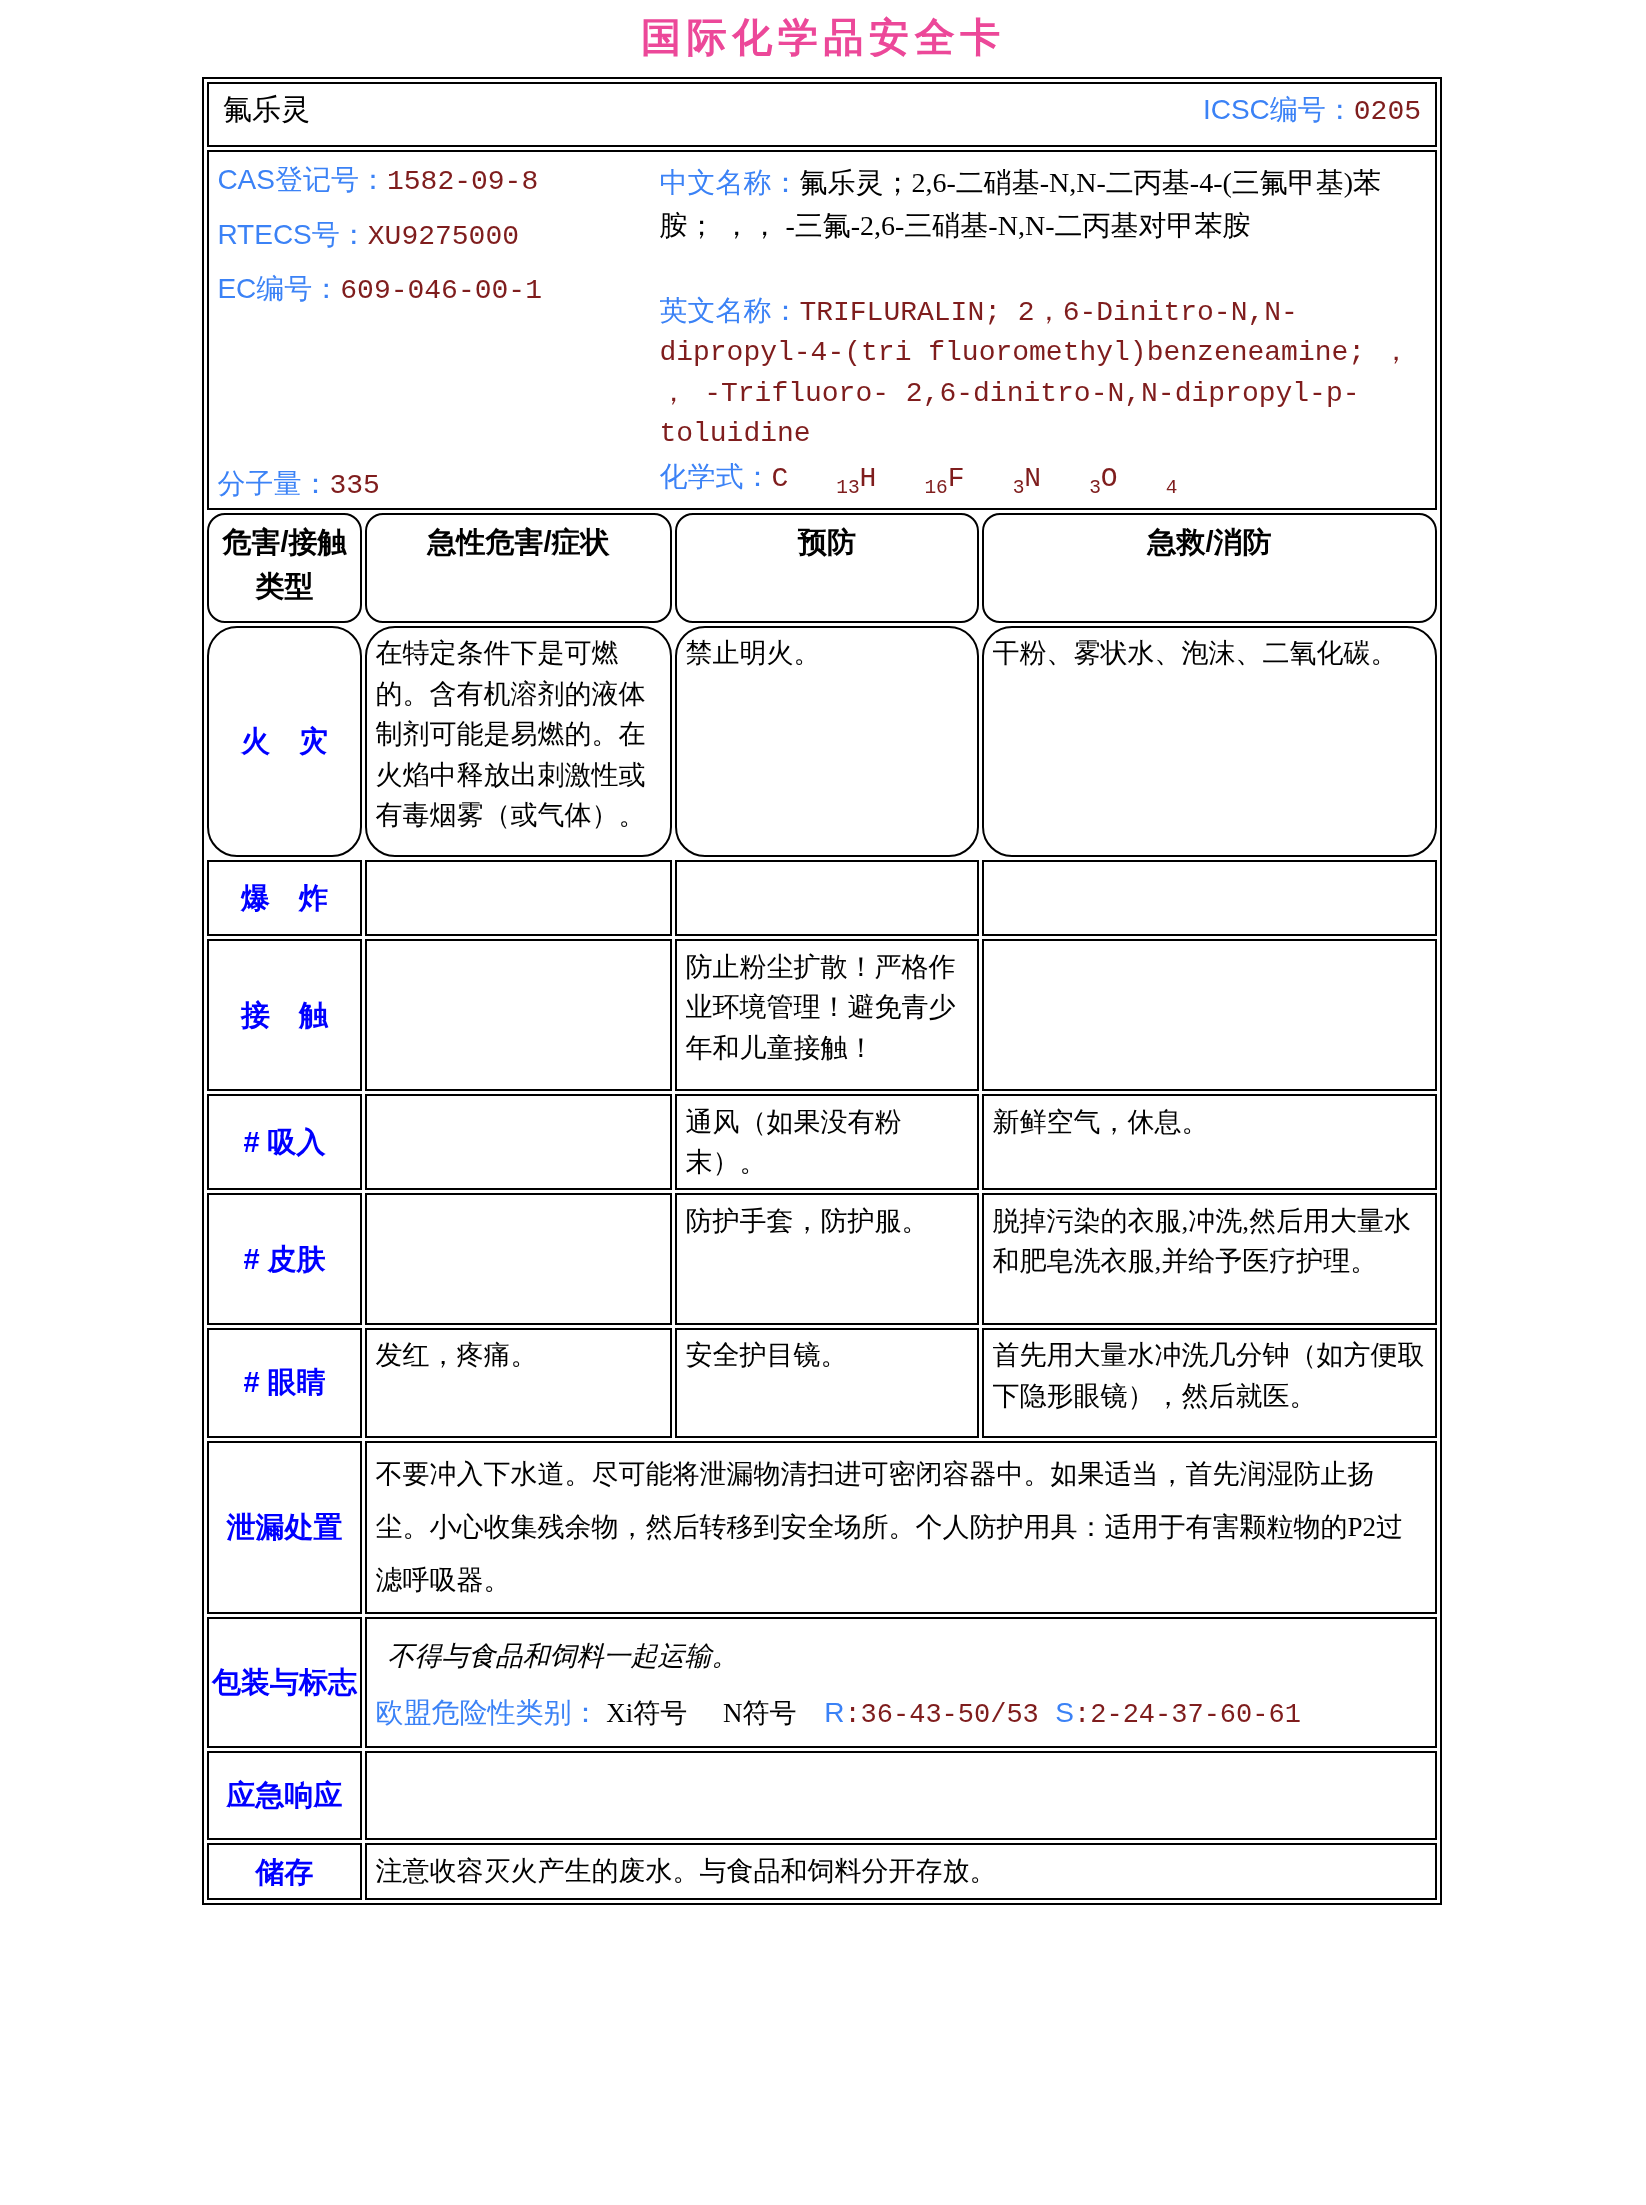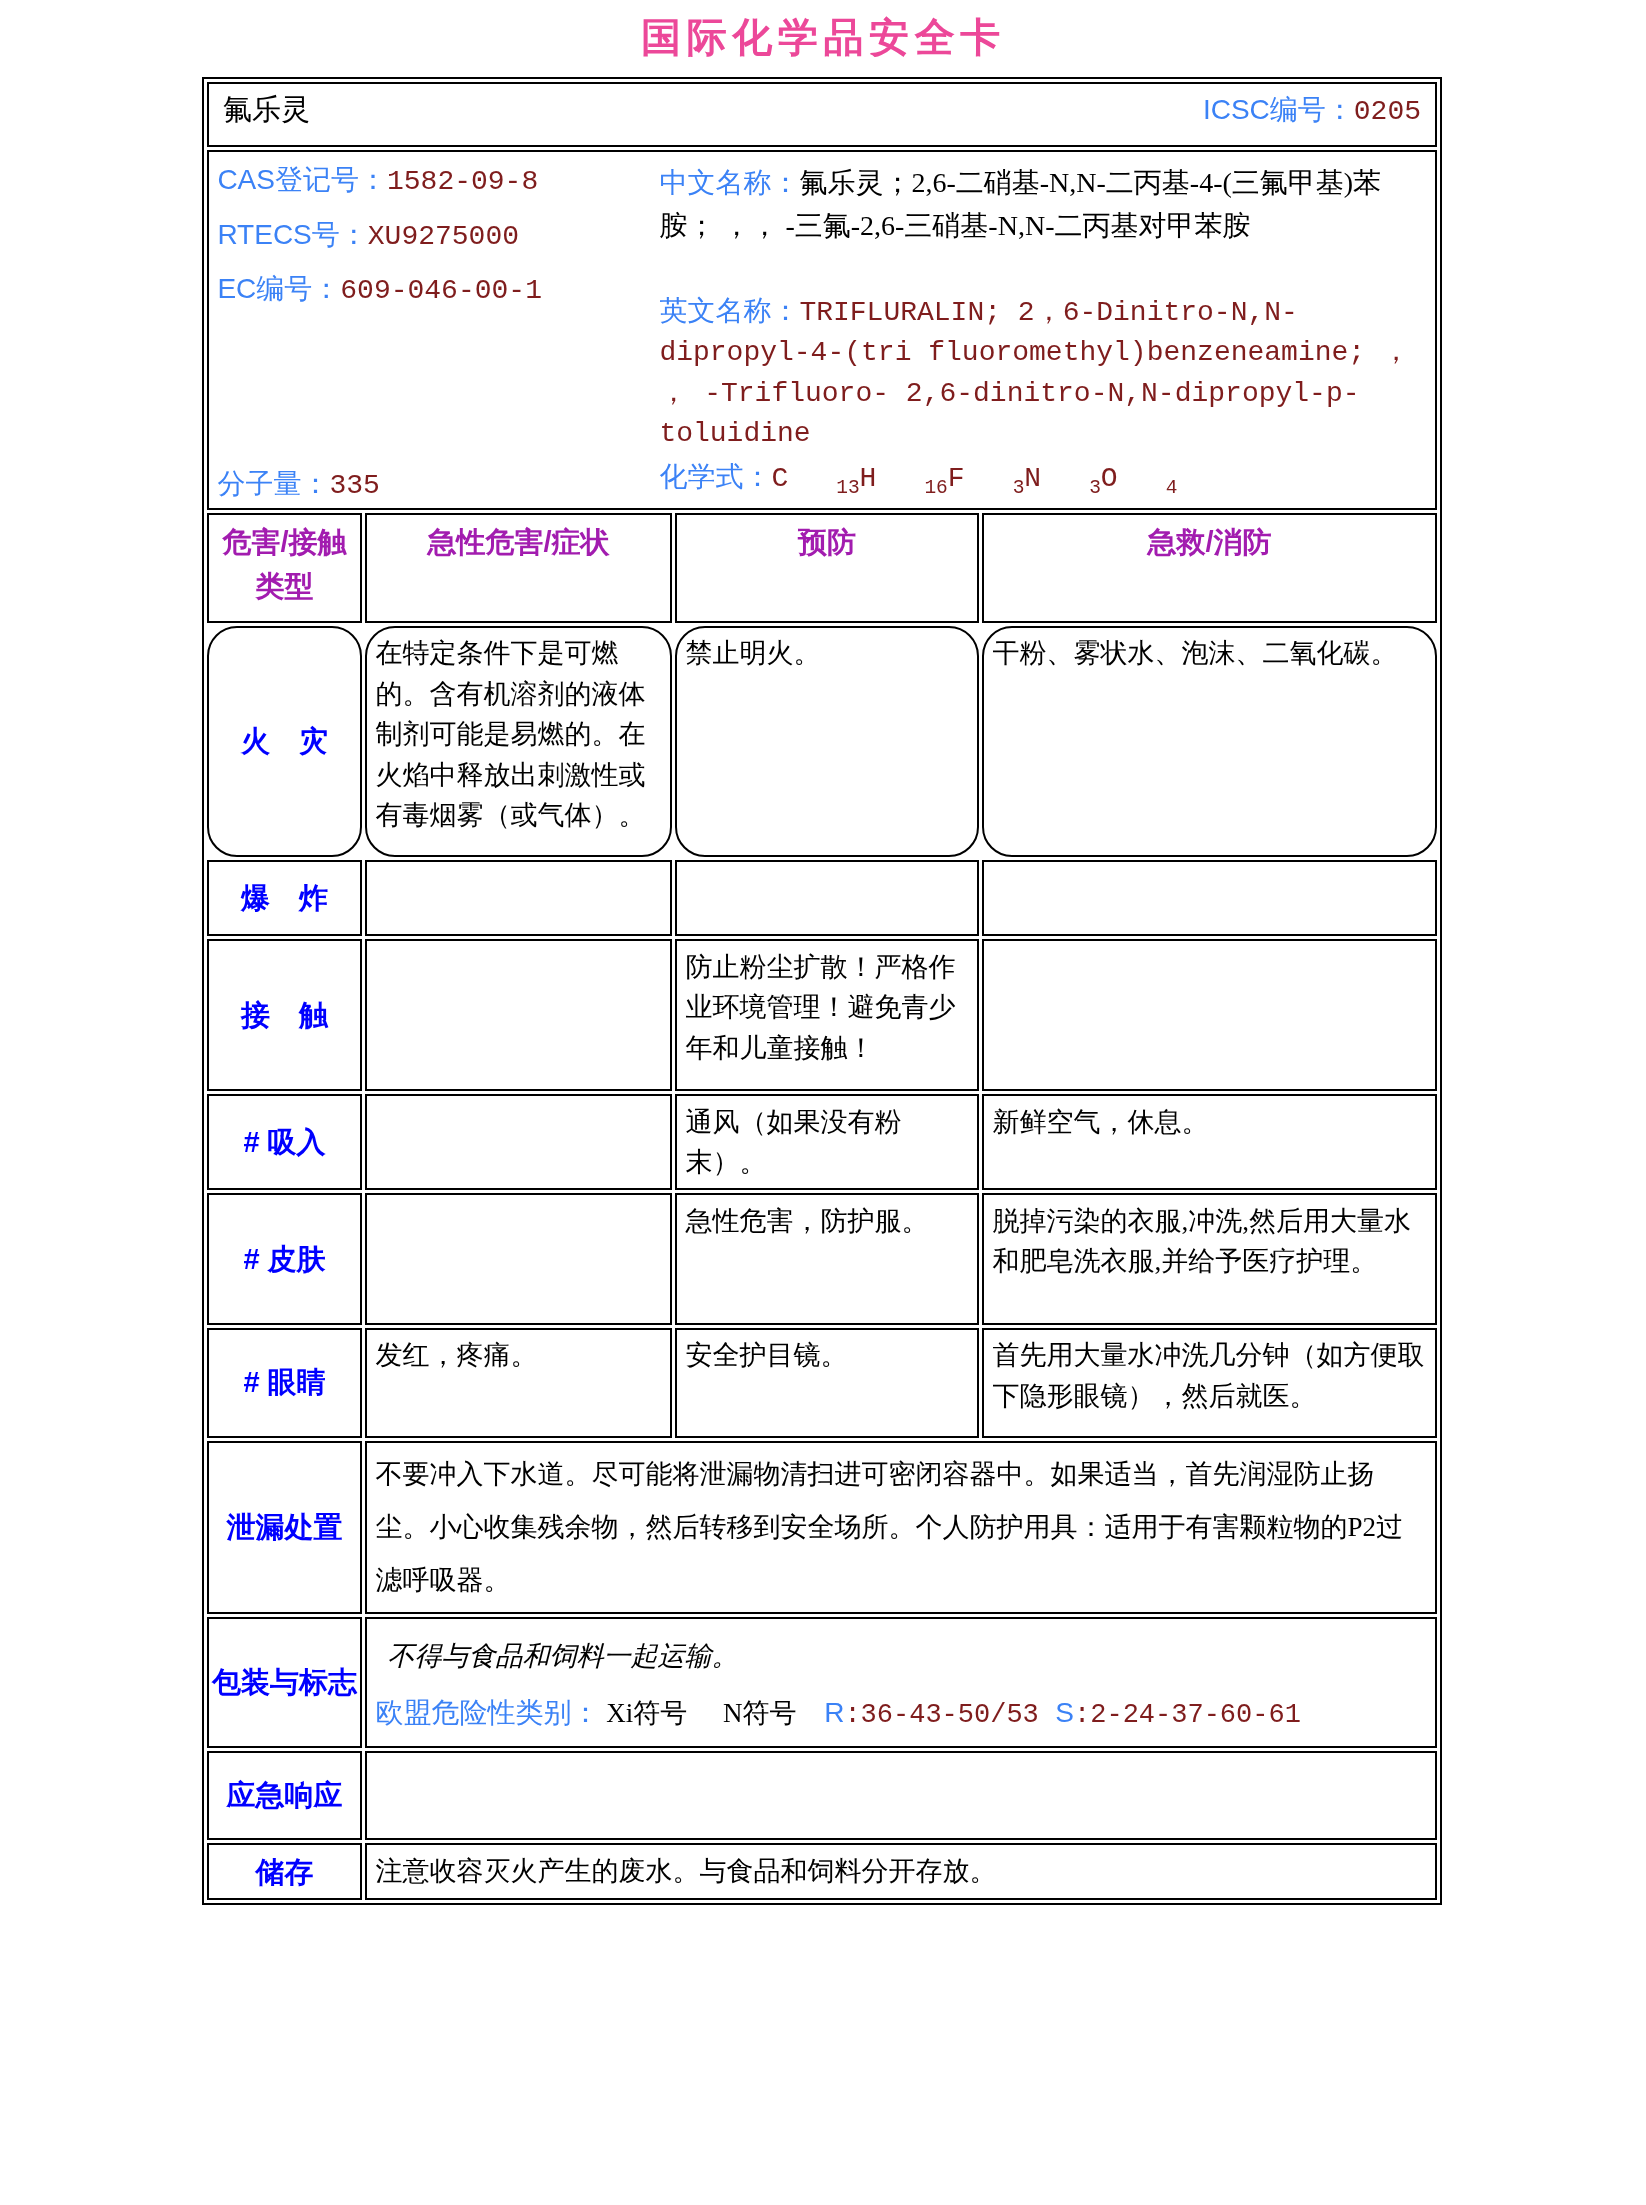--- a/index.html
+++ b/index.html
@@ -92,23 +92,24 @@
   .id-right .en-name { margin-top: 43px; line-height: 1.45; }
   .formula-line { margin-top: 4.2px; }
   sub { font-size: 19.5px; margin-left: 48px; }
   
   .r-head th {
     height: 94px;
     vertical-align: middle;
     text-align: center;
     font-family: "Liberation Sans", "DejaVu Sans", sans-serif;
     font-weight: bold;
-    color: #a21caf;
+    color: #000000;
     font-size: 29px;
     line-height: 1.5;
+    border-radius: 18px;
   }
   
   .type-cell {
     vertical-align: middle !important;
     text-align: center;
     font-family: "Liberation Sans", "DejaVu Sans", sans-serif;
     font-weight: bold;
     color: #0000ff;
     font-size: 29px;
     line-height: 1.4;
@@ -229,21 +230,21 @@
     <tr class="r-inh">
       <td class="type-cell"># 吸入</td>
       <td class="body-cell"></td>
       <td class="body-cell">通风（如果没有粉末）。</td>
       <td class="body-cell">新鲜空气，休息。</td>
     </tr>
 
     <tr class="r-skin">
       <td class="type-cell"># 皮肤</td>
       <td class="body-cell"></td>
-      <td class="body-cell">急性危害，防护服。</td>
+      <td class="body-cell">防护手套，防护服。</td>
       <td class="body-cell">脱掉污染的衣服,冲洗,然后用大量水和肥皂洗衣服,并给予医疗护理。</td>
     </tr>
 
     <tr class="r-eyes">
       <td class="type-cell"># 眼睛</td>
       <td class="body-cell">发红，疼痛。</td>
       <td class="body-cell">安全护目镜。</td>
       <td class="body-cell">首先用大量水冲洗几分钟（如方便取下隐形眼镜），然后就医。</td>
     </tr>
 

